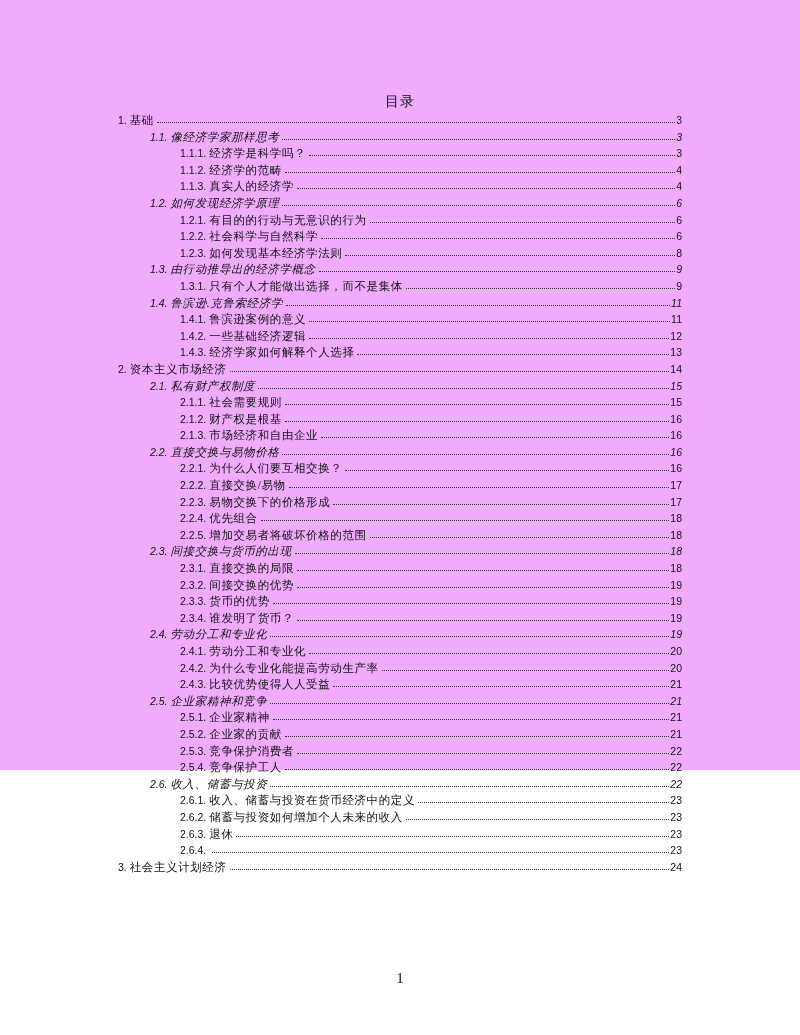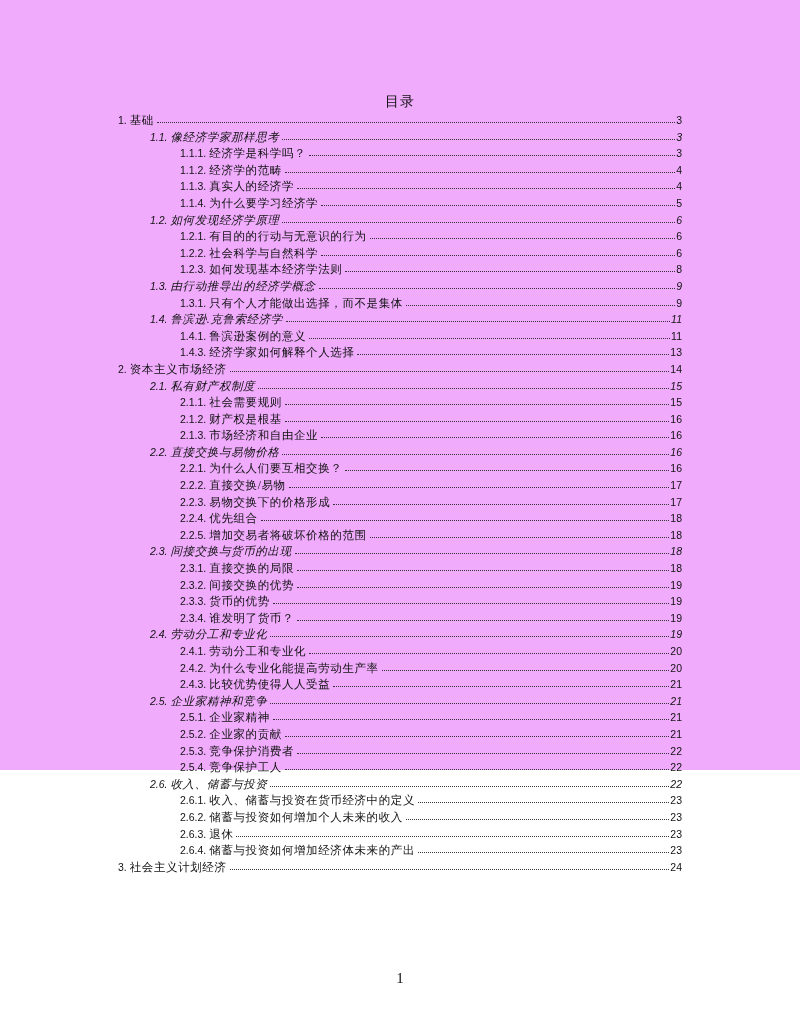--- a/index.html
+++ b/index.html
@@ -51,26 +51,20 @@
     <span class="label">经济学的范畴</span>
     <span class="leader"></span>
     <span class="page-ref">4</span>
   </div>
       <div class="toc-row l3">
     <span class="num">1.1.3.</span>
     <span class="label">真实人的经济学</span>
     <span class="leader"></span>
     <span class="page-ref">4</span>
   </div>
-      <div class="toc-row l3">
-    <span class="num">1.1.4.</span>
-    <span class="label">为什么要学习经济学</span>
-    <span class="leader"></span>
-    <span class="page-ref">5</span>
-  </div>
       <div class="toc-row l2">
     <span class="num">1.2.</span>
     <span class="label">如何发现经济学原理</span>
     <span class="leader"></span>
     <span class="page-ref">6</span>
   </div>
       <div class="toc-row l3">
     <span class="num">1.2.1.</span>
     <span class="label">有目的的行动与无意识的行为</span>
     <span class="leader"></span>
@@ -104,20 +98,26 @@
     <span class="num">1.4.</span>
     <span class="label">鲁滨逊.克鲁索经济学</span>
     <span class="leader"></span>
     <span class="page-ref">11</span>
   </div>
       <div class="toc-row l3">
     <span class="num">1.4.1.</span>
     <span class="label">鲁滨逊案例的意义</span>
     <span class="leader"></span>
     <span class="page-ref">11</span>
+  </div>
+      <div class="toc-row l3">
+    <span class="num">1.4.2.</span>
+    <span class="label">一些基础经济逻辑</span>
+    <span class="leader"></span>
+    <span class="page-ref">12</span>
   </div>
       <div class="toc-row l3">
     <span class="num">1.4.3.</span>
     <span class="label">经济学家如何解释个人选择</span>
     <span class="leader"></span>
     <span class="page-ref">13</span>
   </div>
       <div class="toc-row l1">
     <span class="num">2.</span>
     <span class="label">资本主义市场经济</span>
@@ -287,21 +287,20 @@
     <span class="page-ref">23</span>
   </div>
       <div class="toc-row l3">
     <span class="num">2.6.3.</span>
     <span class="label">退休</span>
     <span class="leader"></span>
     <span class="page-ref">23</span>
   </div>
       <div class="toc-row l3">
     <span class="num">2.6.4.</span>
-    <span class="label">储蓄与投资如何增加经济体未来的产出</span>
     <span class="leader"></span>
     <span class="page-ref">23</span>
   </div>
       <div class="toc-row l1">
     <span class="num">3.</span>
     <span class="label">社会主义计划经济</span>
     <span class="leader"></span>
     <span class="page-ref">24</span>
   </div>
     </div>

